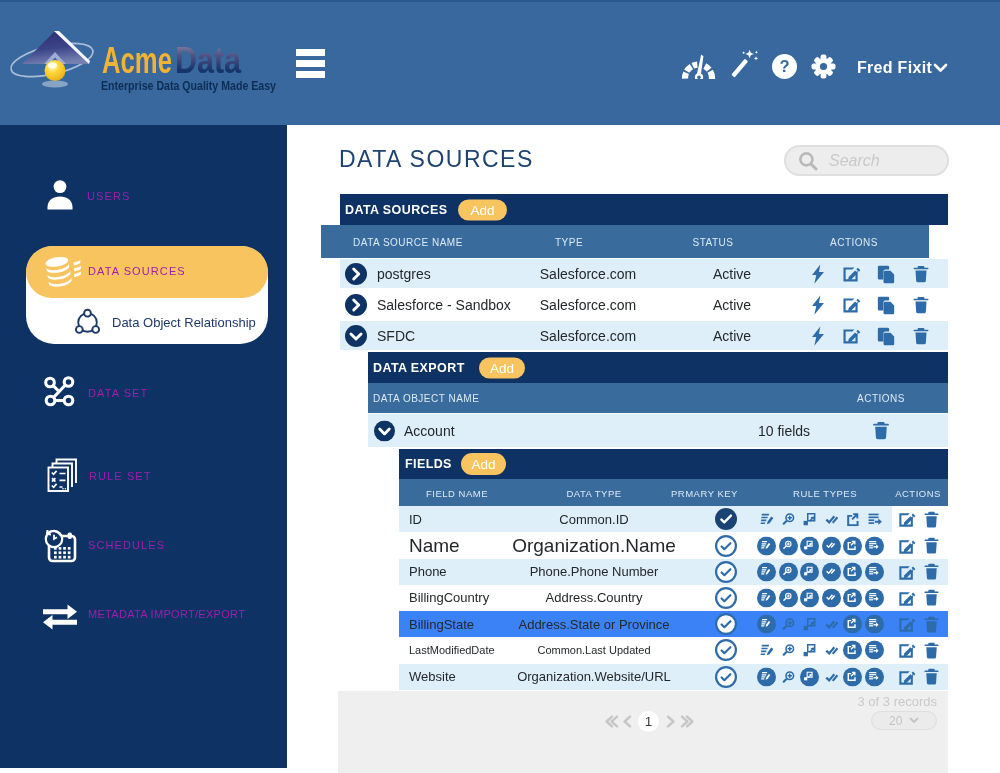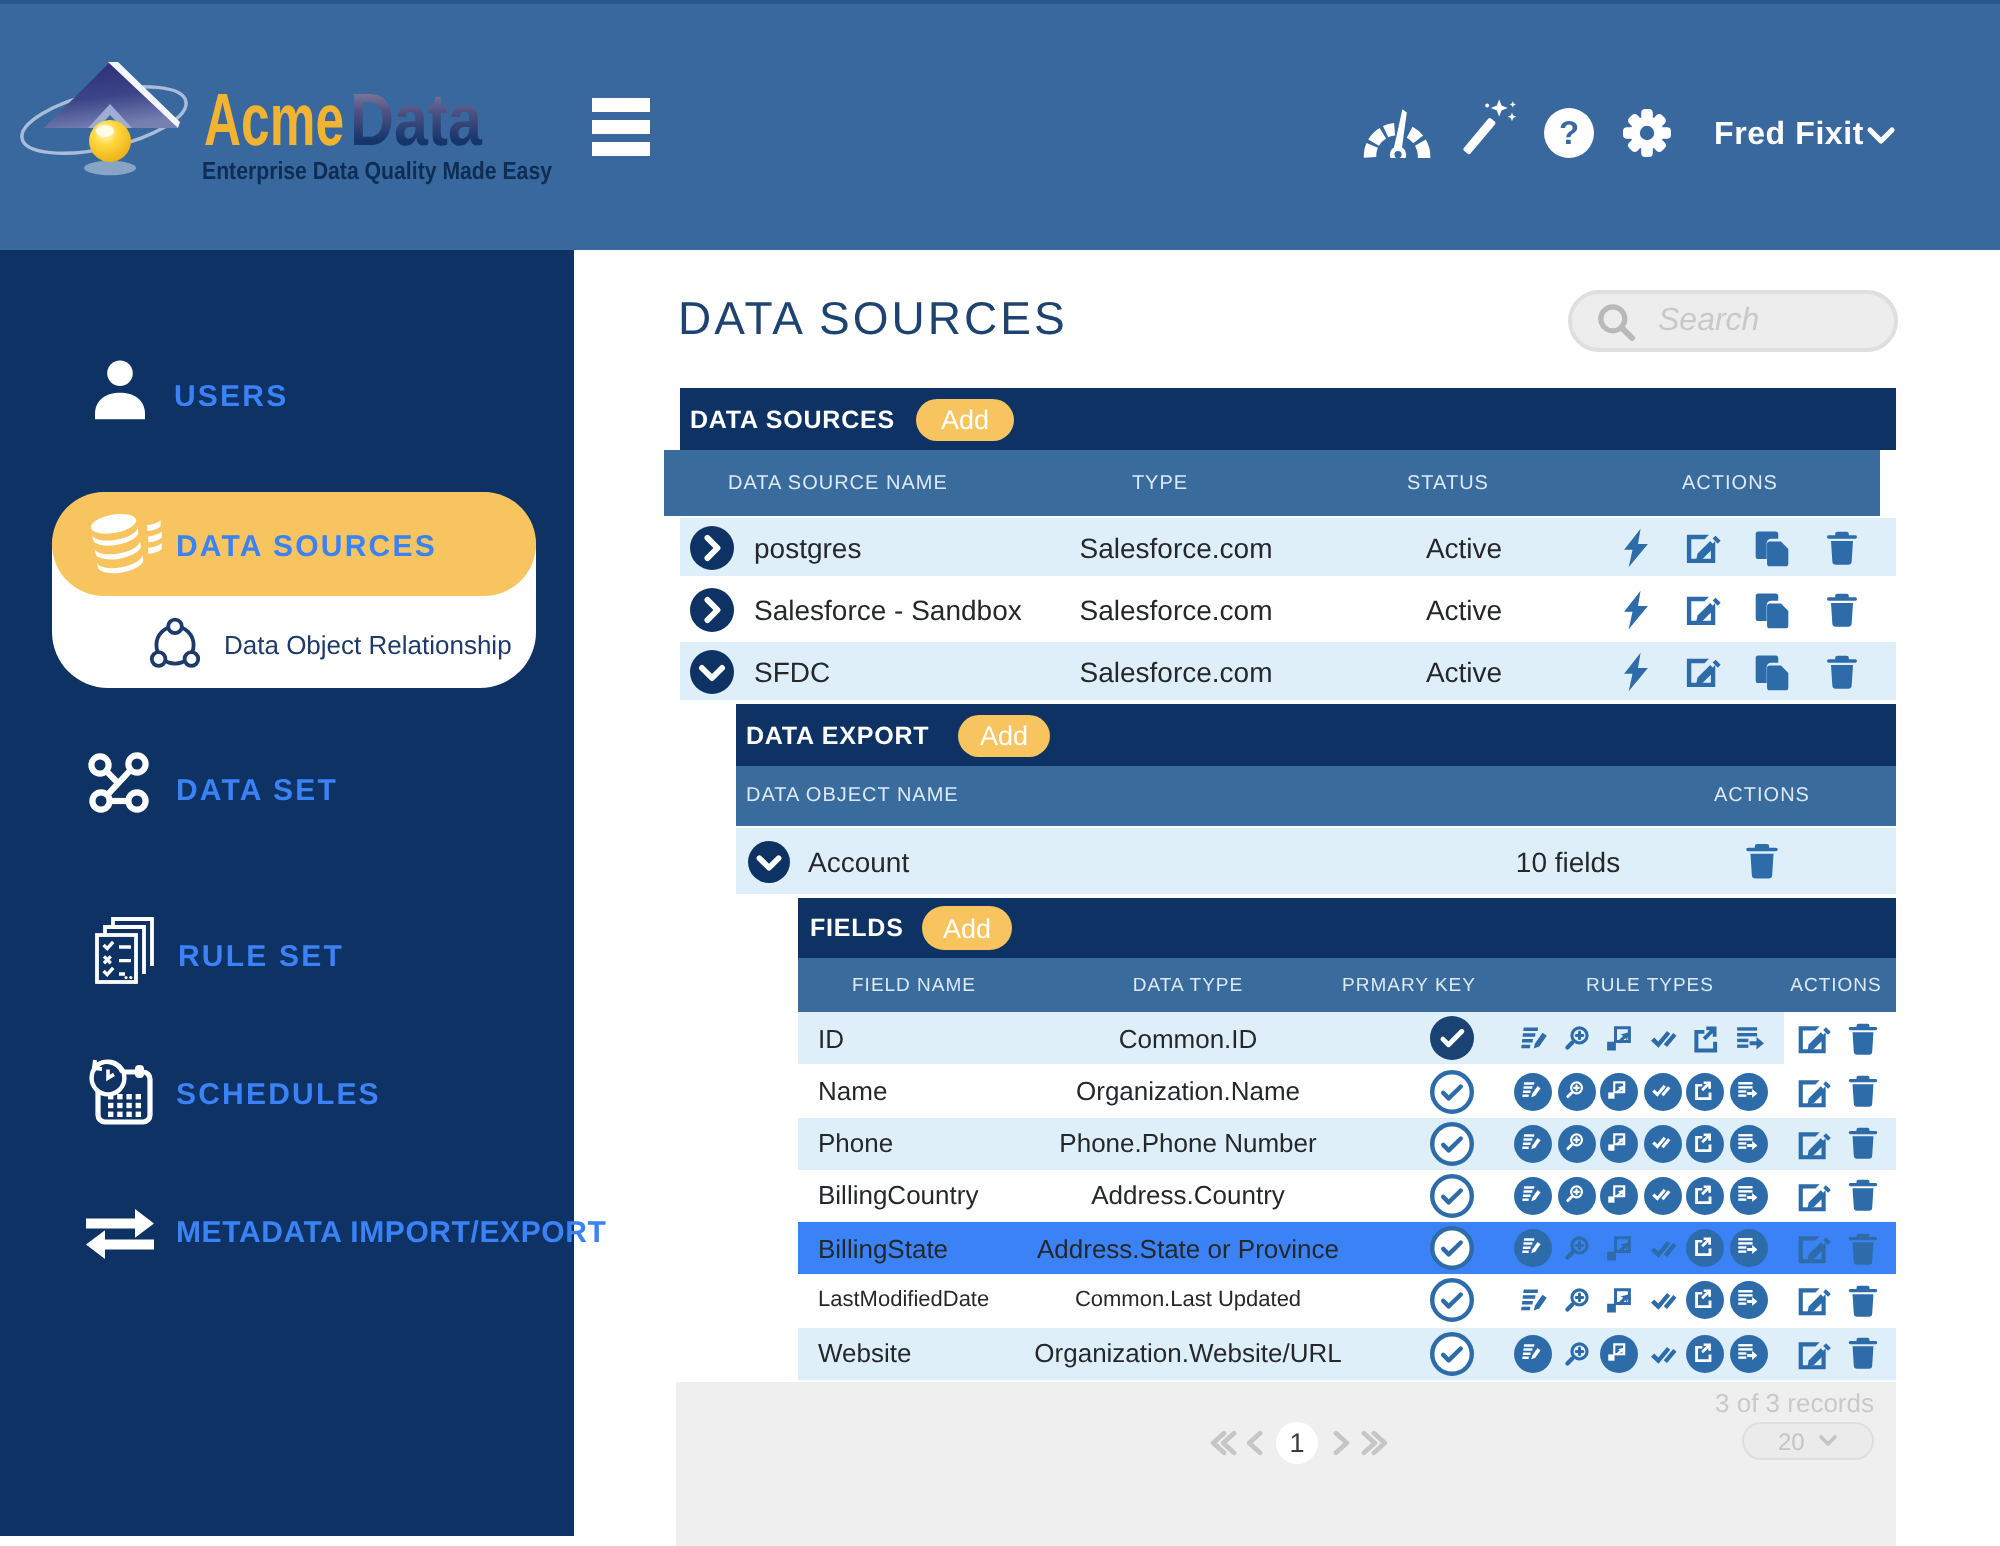--- a/index.html
+++ b/index.html
@@ -1,18 +1,18 @@
 <!DOCTYPE html>
 <html><head><meta charset="utf-8"><style>
 *{margin:0;padding:0;box-sizing:border-box}
 html,body{width:1000px;height:773px;overflow:hidden;background:#fff;font-family:"Liberation Sans",sans-serif}
 .abs{position:absolute}
 .flex{display:flex;align-items:center}
 .hdrtxt{color:#fff;font-weight:bold}
-.navlbl{color:#3b82f6;font-size:15px;letter-spacing:1.1px;font-weight:bold}
+.navlbl{color:#a21caf;font-size:11px;letter-spacing:1.1px;font-weight:normal}
 .tbar{position:absolute;background:#0d3263;display:flex;align-items:center}
 .tbar b{color:#fff;font-size:12.5px;letter-spacing:.4px}
 .addp{position:absolute;background:#f7c45f;border-radius:11px;color:#fff;font-size:13.5px;display:flex;align-items:center;justify-content:center;top:50%;transform:translateY(-50%)}
 .chdr{position:absolute;background:#3a6b9d;color:#ddeaf5;font-size:10px;letter-spacing:.5px}
 .chdr span{position:absolute;top:50%;transform:translateY(-50%);white-space:nowrap}
 .row{position:absolute;display:flex;align-items:center;font-size:14px;color:#25282b}
 .cc{position:absolute;top:50%;transform:translateY(-50%)}
 .ctr{position:absolute;text-align:right;transform:translateX(-50%)}
 svg{display:block}
 </style></head><body>
@@ -281,21 +281,21 @@
     <svg width="20" height="20" viewBox="0 0 20 20">
       <circle cx="8.4" cy="8.4" r="6" fill="none" stroke="#b9b9b9" stroke-width="2.6"></circle>
       <path d="M12.8 12.8 L18 18" stroke="#b9b9b9" stroke-width="3" stroke-linecap="round"></path>
     </svg>
     <span style="font-size:16px;font-style:italic;color:#c9c9c9;margin-left:11px">Search</span>
   </div>
 <div class="tbar" style="left:340px;top:194px;width:608px;height:31px;padding-left:5px">
     <b>DATA SOURCES</b>
     <div class="addp" style="left:118px;width:49px;height:21px">Add</div>
   </div>
-<div class="chdr" style="left:332px;top:225px;width:608px;height:33px">
+<div class="chdr" style="left:321px;top:225px;width:608px;height:33px">
     <span style="left:32px">DATA SOURCE NAME</span>
     <span style="left:198px;width:100px;text-align:center">TYPE</span>
     <span style="left:352px;width:80px;text-align:center">STATUS</span>
     <span style="left:493px;width:80px;text-align:center">ACTIONS</span>
   </div>
 <div class="row" style="left:340px;top:259px;width:608px;height:29px;background:#dfeffa">
     <div class="cc" style="left:5px">
       <svg width="22" height="22" viewBox="0 0 24 24">
         <circle cx="12" cy="12" r="12" fill="#0d3263"></circle>
         <path d="M9.5 6.5 15 12l-5.5 5.5" fill="none" stroke="#fff" stroke-width="3.2" stroke-linecap="round" stroke-linejoin="round"></path>
@@ -452,21 +452,21 @@
     </div>
     <div class="cc flex" style="left:498px;gap:5px">
       <svg width="20" height="20" viewBox="0 0 24 24" fill="#2d6ca9">
         <use href="#i-edit"></use>
       </svg>
       <svg width="19" height="19" viewBox="0 0 24 24" fill="#2d6ca9">
         <use href="#i-trash"></use>
       </svg>
     </div>
   </div>
-<div class="row" style="left:399px;top:532.5px;width:549px;height:26.2px;background:#fff;font-size:13px">
+<div class="row" style="left:399px;top:532.5px;width:549px;height:26.2px;background:#fff;font-size:19px">
     <div class="abs" style="left:10px">Name</div>
     <div class="ctr" style="left:195px">Organization.Name</div>
     <div class="cc" style="left:316px">
       <svg width="22" height="22" viewBox="0 0 24 24">
         <circle cx="12" cy="12" r="10.8" fill="#fff" stroke="#2d6ca9" stroke-width="2.4"></circle>
         <path d="M7.2 12.5l3 3L16.8 9" fill="none" stroke="#2d6ca9" stroke-width="2.4" stroke-linecap="round" stroke-linejoin="round"></path>
       </svg>
     </div>
     <div class="cc flex" style="left:358px;gap:2.5px">
       <svg width="19" height="19" viewBox="0 0 24 24">

